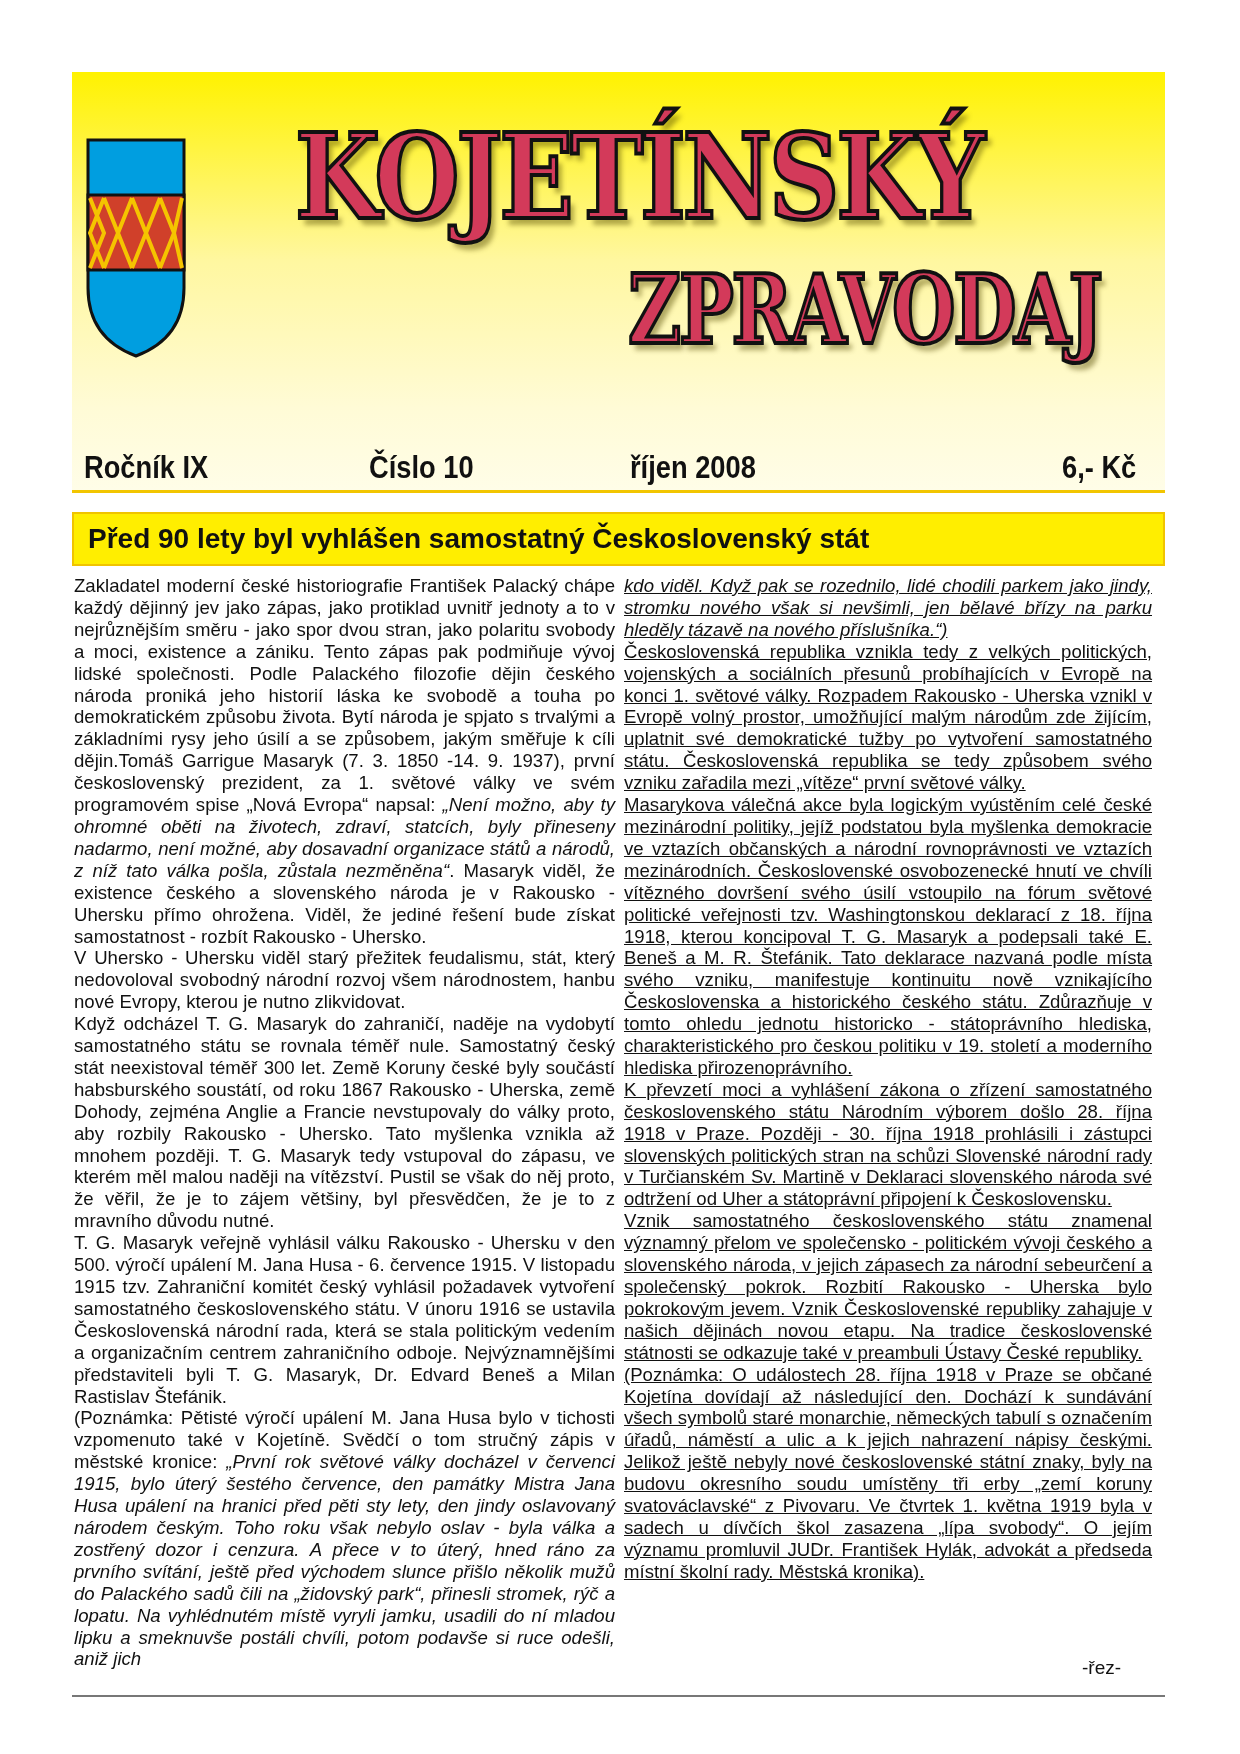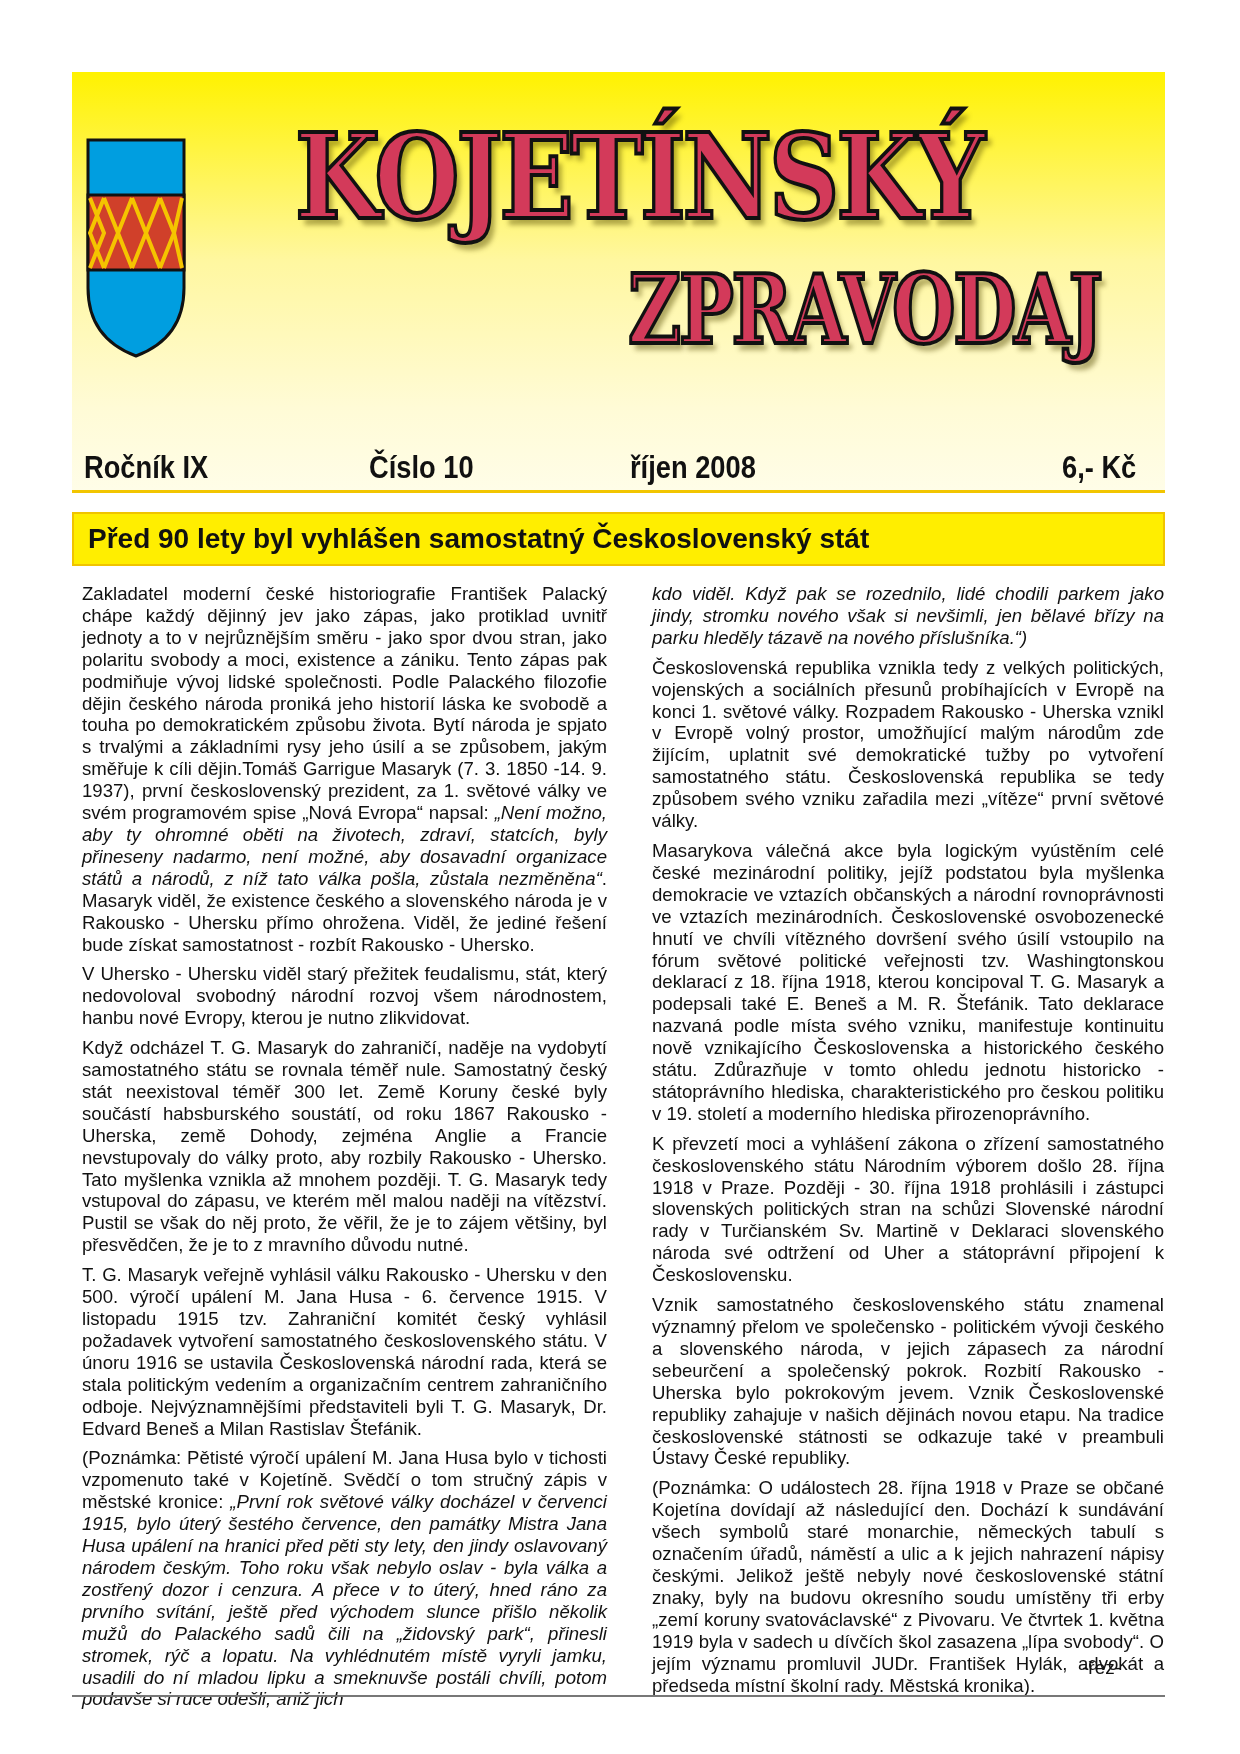--- a/index.html
+++ b/index.html
@@ -19,23 +19,23 @@
   .issue-row { position: absolute; left: 72px; top: 440px; width: 1093px; height: 50px; margin-top: 6px; }
   .issue-row span { position: absolute; top: 4px; font-weight: bold; font-size: 31px;
                     transform: scaleX(0.88); transform-origin: left top; white-space: nowrap; }
   .issue-rule { position: absolute; left: 72px; top: 490px; width: 1093px; height: 3px; background: #f2c500; }
   .headline { position: absolute; left: 72px; top: 512px; width: 1093px; height: 54px;
               background: #ffee00; border: 2px solid #f0c400; box-sizing: border-box; padding-left: 32px; }
   .headline span { position: absolute; left: 14px; top: 9px; font-weight: bold; font-size: 28px;
                    white-space: nowrap; color: #111; }
   .col { position: absolute; top: 575px; width: 541px; font-size: 18.6px; line-height: 21.9px;
          text-align: justify; hyphens: manual; }
-  .col p { margin: 8px; }
+  .col p { margin: 0; }
   .col-left { left: 74px; }
-  .col-right { left: 644px; width: 528px; }
+  .col-right { left: 624px; width: 528px; text-decoration: underline; }
   .col i { font-style: italic; }
   .signature { position: absolute; left: 1082px; top: 1657px; font-size: 19px; }
   .footer-rule { position: absolute; left: 72px; top: 1695px; width: 1093px; height: 2px; background: #777; }
 </style>
 </head>
 <body>
 
 <div class="masthead"></div>
 
 <svg class="crest" viewBox="0 0 100 220" width="100" height="220" style="position:absolute;left:86px;top:138px;">

